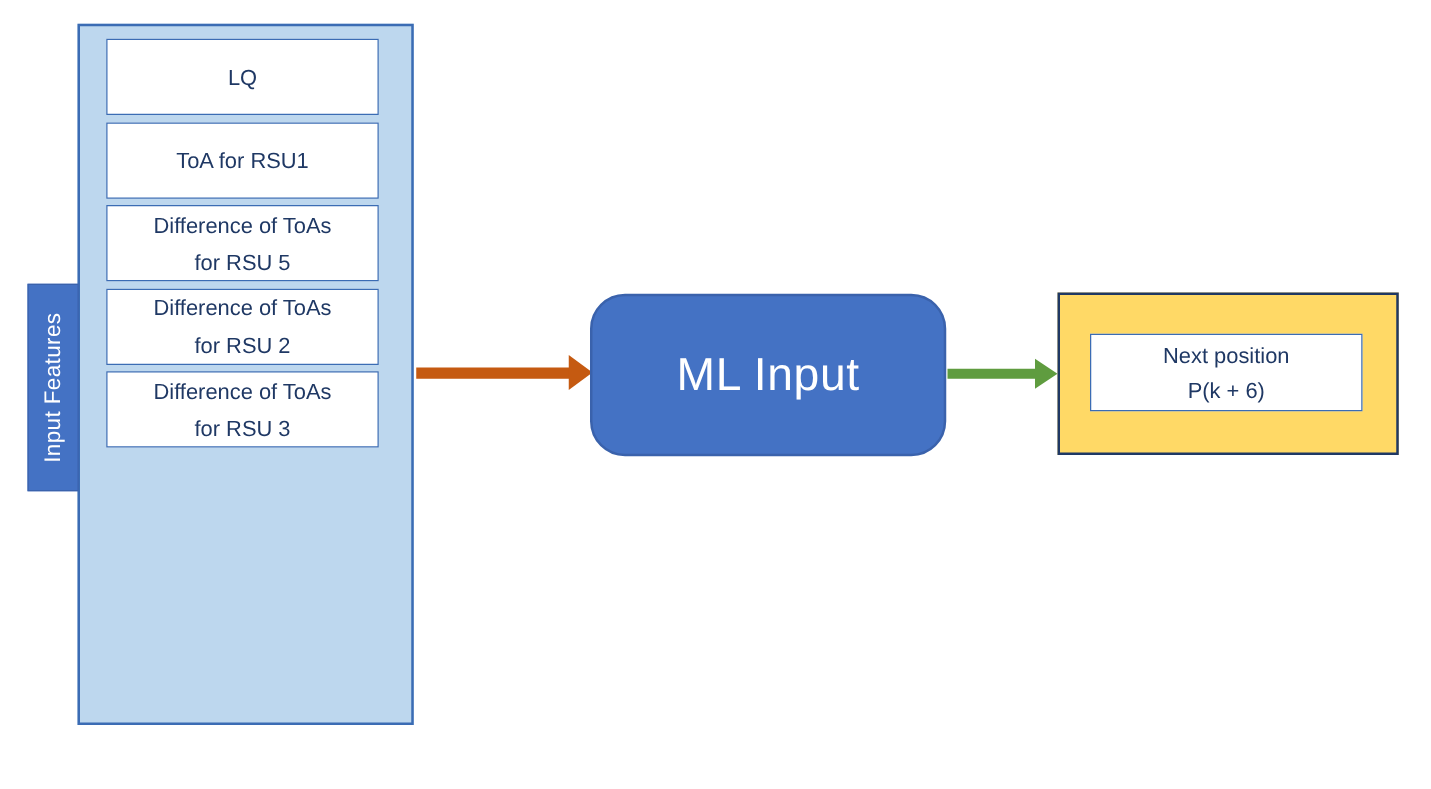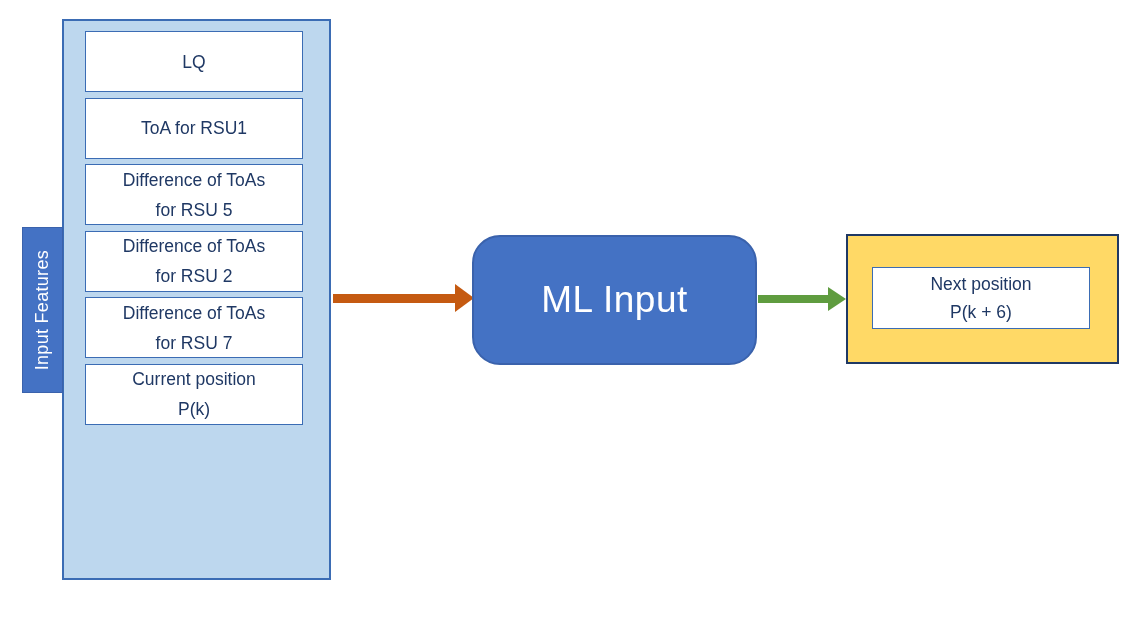--- a/index.html
+++ b/index.html
@@ -163,25 +163,21 @@
         <div class="feature-box">
           <div class="line">Difference of ToAs</div>
           <div class="line">for RSU 5</div>
         </div>
         <div class="feature-box">
           <div class="line">Difference of ToAs</div>
           <div class="line">for RSU 2</div>
         </div>
         <div class="feature-box">
           <div class="line">Difference of ToAs</div>
-          <div class="line">for RSU 7</div>
-        </div>
-        <div class="feature-box">
-          <div class="line">Current position</div>
-          <div class="line">P(k)</div>
+          <div class="line">for RSU 3</div>
         </div>
       </div>
   </div>
 
   <div class="side-label">
     <span class="vtext">Input Features</span>
   </div>
 
   <div class="arrow arrow-orange" style="left:333px; top:284px; width:142px; height:28px;">
     <div class="shaft"></div>

